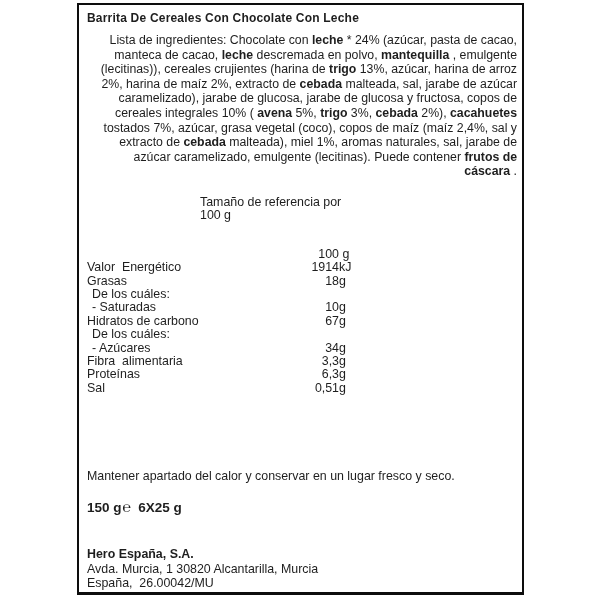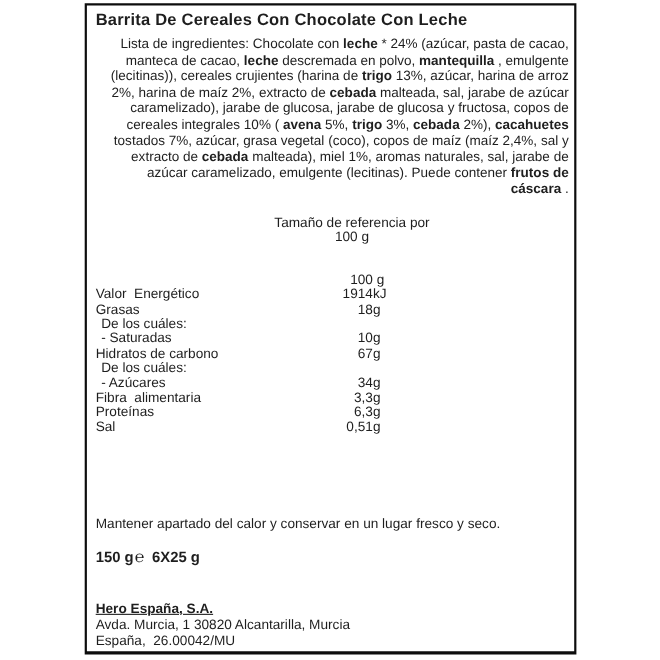--- a/index.html
+++ b/index.html
@@ -7,44 +7,44 @@
     width:600px;height:600px;background:#ffffff;position:relative;
     font-family:"Liberation Sans", sans-serif;color:#1e1e1e;
     -webkit-font-smoothing:antialiased;
   }
   .label-box{
     position:absolute;left:77px;top:3px;width:447px;height:592px;
     box-sizing:border-box;border:2px solid #0d0d0d;border-bottom-width:3px;
     padding:5px 9px 0 8px;background:#fff;overflow:hidden;
   }
   .title{
-    font-size:15px;line-height:17px;font-weight:700;margin:0;
+    font-size:12px;line-height:17px;font-weight:700;margin:0;
     letter-spacing:0.2px;white-space:nowrap;
   }
   .ingredients{
     font-size:12.3px;line-height:14.6px;margin:6px 0 0 0;width:430px;text-align:right;
   }
   .ingredients b{font-weight:700;}
   .ref-header{
-    margin:17px 0 0 113px;width:240px;text-align:center;
+    margin:17px 0 0 113px;width:240px;text-align:left;
     font-size:12.4px;line-height:13.5px;
   }
   .nutrition{margin-top:25px;font-size:12.4px;}
   .nrow{display:flex;line-height:13.4px;height:13.4px;align-items:flex-end;}
   .lbl{flex:0 0 166px;white-space:pre;box-sizing:border-box;}
   .lbl.ind{padding-left:5px;}
   .num{flex:0 0 86px;text-align:right;white-space:pre;}
   .unit{white-space:pre;}
   .storage{margin:74px 0 0 0;font-size:12.4px;line-height:14px;}
   .weight{margin:16px 0 0 0;font-size:13.5px;font-weight:700;line-height:16px;}
   .esign{font-weight:400;font-size:14.5px;margin-left:1px;}
   .pack{margin-left:7px;}
   .footer{margin-top:31px;font-size:12.4px;line-height:14.4px;}
   .footer div{white-space:pre;}
-  .mfr-name{font-weight:700;text-decoration:underline;}
+  .mfr-name{font-weight:700;}
 </style>
 </head>
 <body>
 
 <div class="label-box">
 
   <h1 class="title">Barrita De Cereales Con Chocolate Con Leche</h1>
 
   <p class="ingredients"><span>Lista de ingredientes: Chocolate con </span><b>leche</b><span> * 24% (azúcar, pasta de cacao, manteca de cacao, </span><b>leche</b><span> descremada en polvo, </span><b>mantequilla</b><span> , emulgente (lecitinas)), cereales crujientes (harina de </span><b>trigo</b><span> 13%, azúcar, harina de arroz 2%, harina de maíz 2%, extracto de </span><b>cebada</b><span> malteada, sal, jarabe de azúcar caramelizado), jarabe de glucosa, jarabe de glucosa y fructosa, copos de cereales integrales 10% ( </span><b>avena</b><span> 5%, </span><b>trigo</b><span> 3%, </span><b>cebada</b><span> 2%), </span><b>cacahuetes</b><span> tostados 7%, azúcar, grasa vegetal (coco), copos de maíz (maíz 2,4%, sal y extracto de </span><b>cebada</b><span> malteada), miel 1%, aromas naturales, sal, jarabe de azúcar caramelizado, emulgente (lecitinas). Puede contener </span><b>frutos de cáscara</b><span> .</span></p>
 

